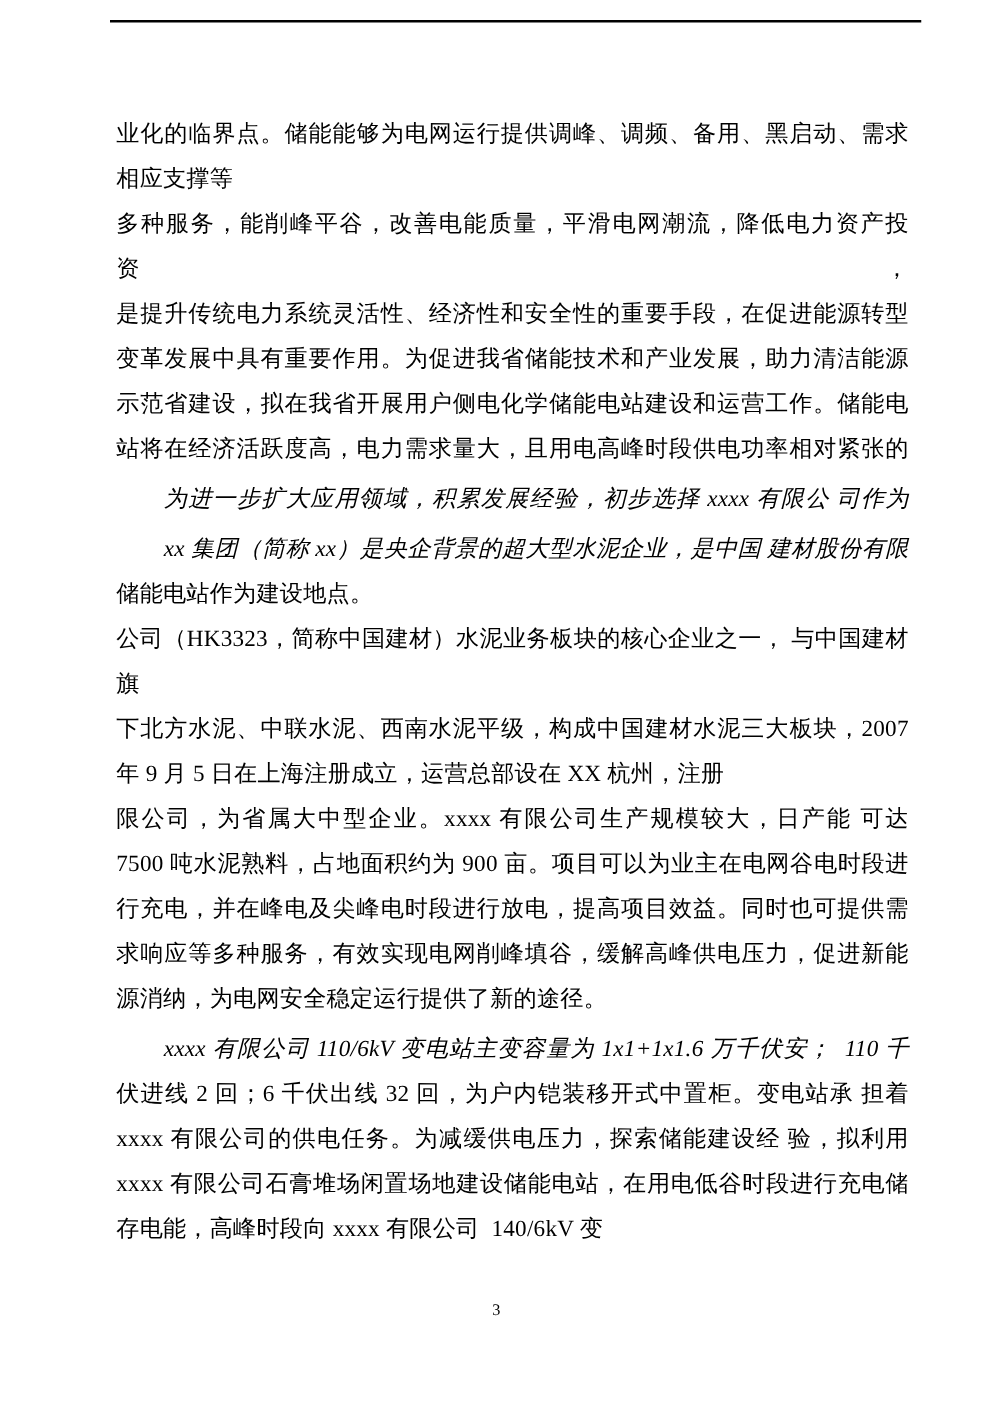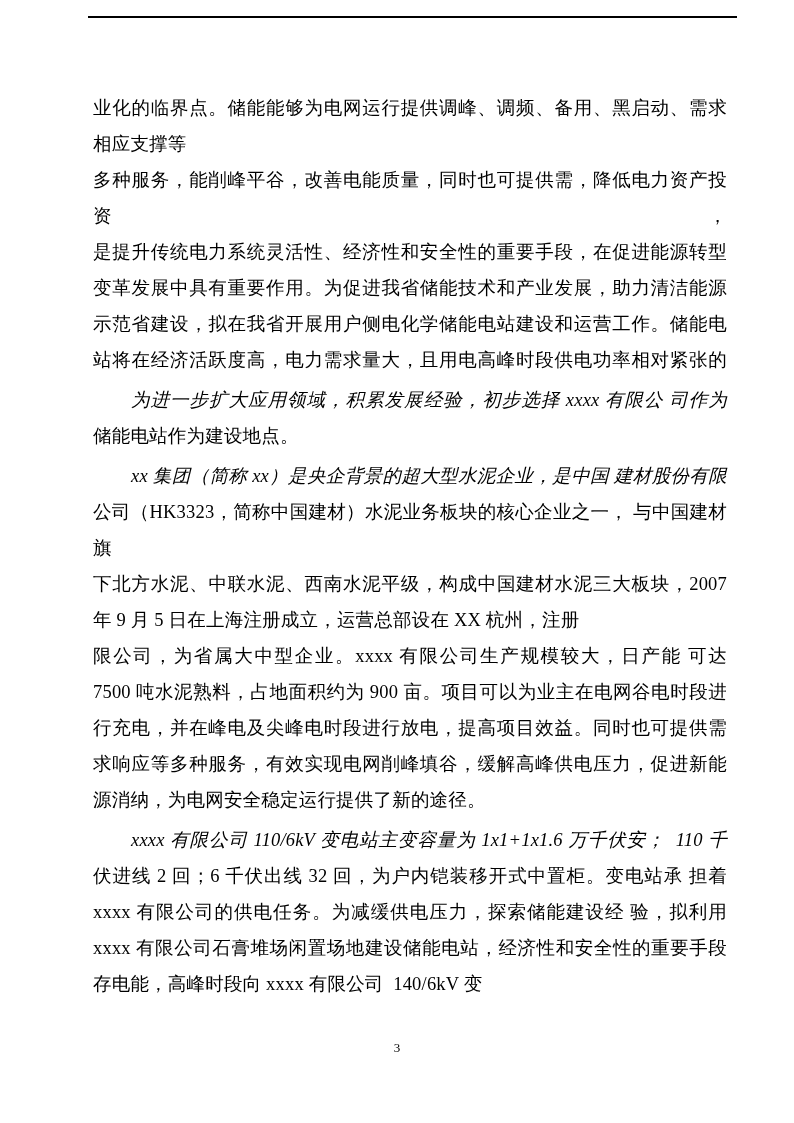--- a/index.html
+++ b/index.html
@@ -61,39 +61,39 @@
 </style>
 </head>
 <body>
 
 <div class="page">
   <div class="header-rule"></div>
 
   <div class="body-text">
     <div class="line">业化的临界点。储能能够为电网运行提供调峰、调频、备用、黑启动、需求</div>
     <div class="line short">相应支撑等</div>
-    <div class="line">多种服务，能削峰平谷，改善电能质量，同时也可提供需，降低电力资产投资，</div>
+    <div class="line">多种服务，能削峰平谷，改善电能质量，平滑电网潮流，降低电力资产投资，</div>
     <div class="line">是提升传统电力系统灵活性、经济性和安全性的重要手段，在促进能源转型</div>
     <div class="line">变革发展中具有重要作用。为促进我省储能技术和产业发展，助力清洁能源</div>
     <div class="line">示范省建设，拟在我省开展用户侧电化学储能电站建设和运营工作。储能电</div>
     <div class="line">站将在经济活跃度高，电力需求量大，且用电高峰时段供电功率相对紧张的</div>
     <div class="line ind gap">为进一步扩大应用领域，积累发展经验，初步选择 xxxx 有限公 司作为</div>
+    <div class="line ind gap">xx 集团（简称 xx）是央企背景的超大型水泥企业，是中国 建材股份有限</div>
     <div class="line short">储能电站作为建设地点。</div>
-    <div class="line ind gap">xx 集团（简称 xx）是央企背景的超大型水泥企业，是中国 建材股份有限</div>
     <div class="line">公司（HK3323，简称中国建材）水泥业务板块的核心企业之一， 与中国建材旗</div>
     <div class="line">下北方水泥、中联水泥、西南水泥平级，构成中国建材水泥三大板块，2007</div>
     <div class="line short">年 9 月 5 日在上海注册成立，运营总部设在 XX 杭州，注册</div>
     <div class="line">限公司，为省属大中型企业。xxxx 有限公司生产规模较大，日产能 可达</div>
     <div class="line">7500 吨水泥熟料，占地面积约为 900 亩。项目可以为业主在电网谷电时段进</div>
     <div class="line">行充电，并在峰电及尖峰电时段进行放电，提高项目效益。同时也可提供需</div>
     <div class="line">求响应等多种服务，有效实现电网削峰填谷，缓解高峰供电压力，促进新能</div>
     <div class="line short">源消纳，为电网安全稳定运行提供了新的途径。</div>
     <div class="line ind gap">xxxx 有限公司 110/6kV 变电站主变容量为 1x1+1x1.6 万千伏安；  110 千</div>
     <div class="line">伏进线 2 回；6 千伏出线 32 回，为户内铠装移开式中置柜。变电站承 担着</div>
     <div class="line">xxxx 有限公司的供电任务。为减缓供电压力，探索储能建设经 验，拟利用</div>
-    <div class="line">xxxx 有限公司石膏堆场闲置场地建设储能电站，经济性和安全性的重要手段</div>
+    <div class="line">xxxx 有限公司石膏堆场闲置场地建设储能电站，在用电低谷时段进行充电储</div>
     <div class="line short">存电能，高峰时段向 xxxx 有限公司  140/6kV 变</div>
   </div>
 
   <div class="page-footer">
     <span>3</span>
   </div>
 </div>
 
 </body></html>

